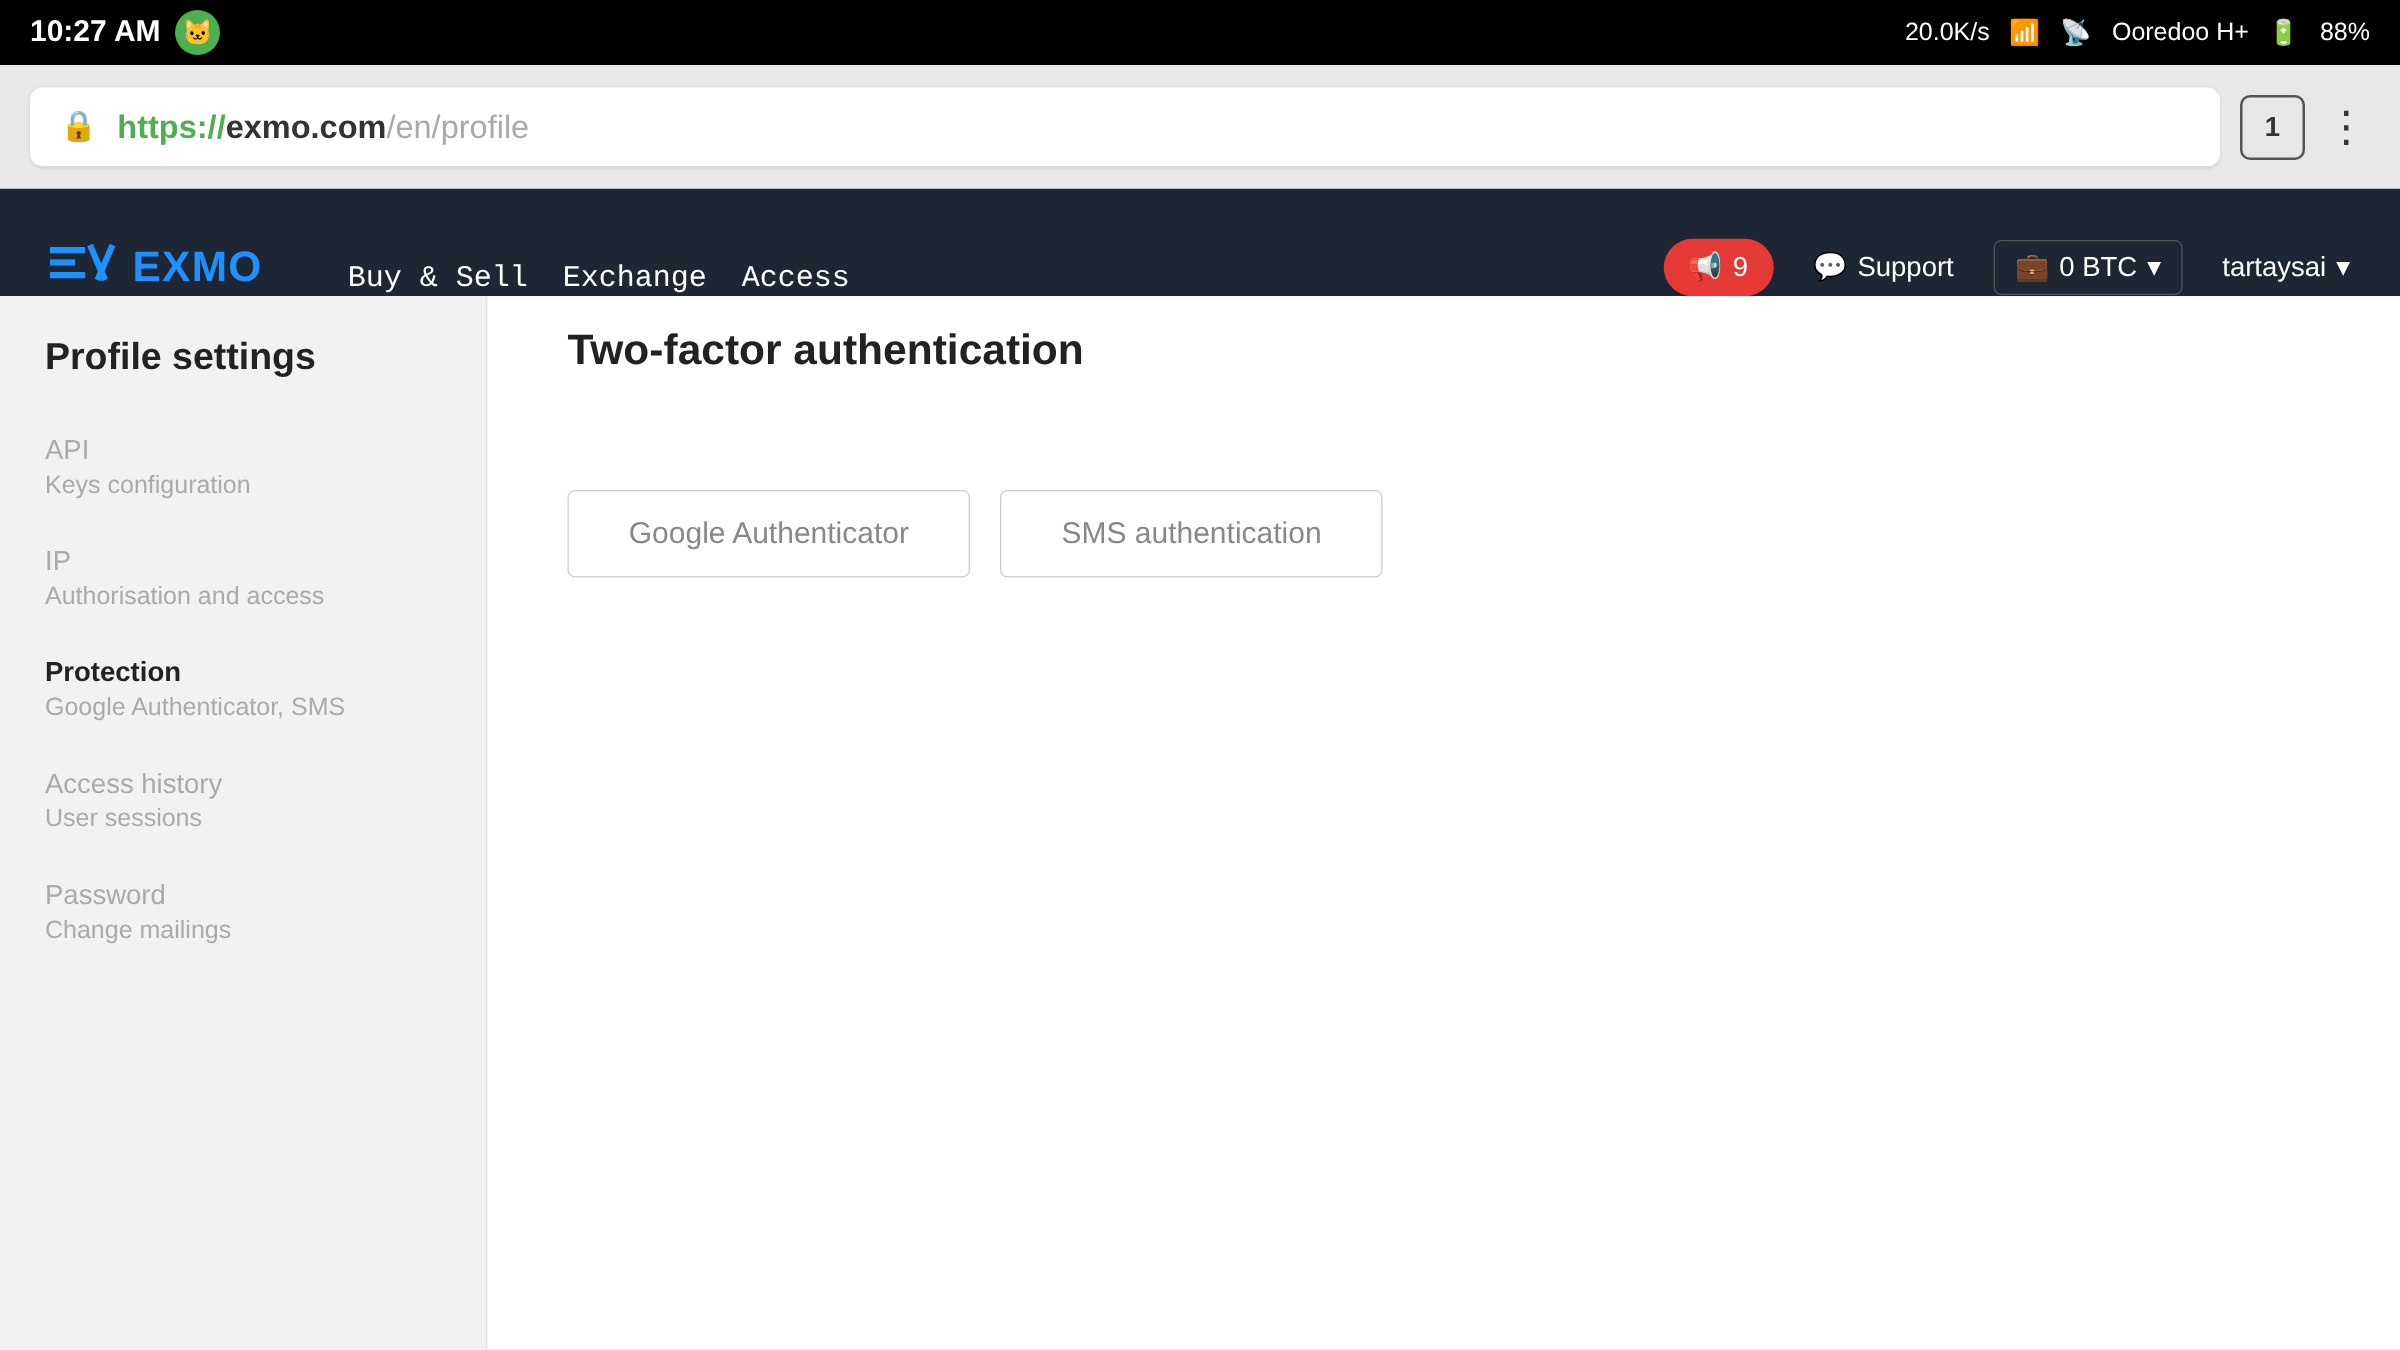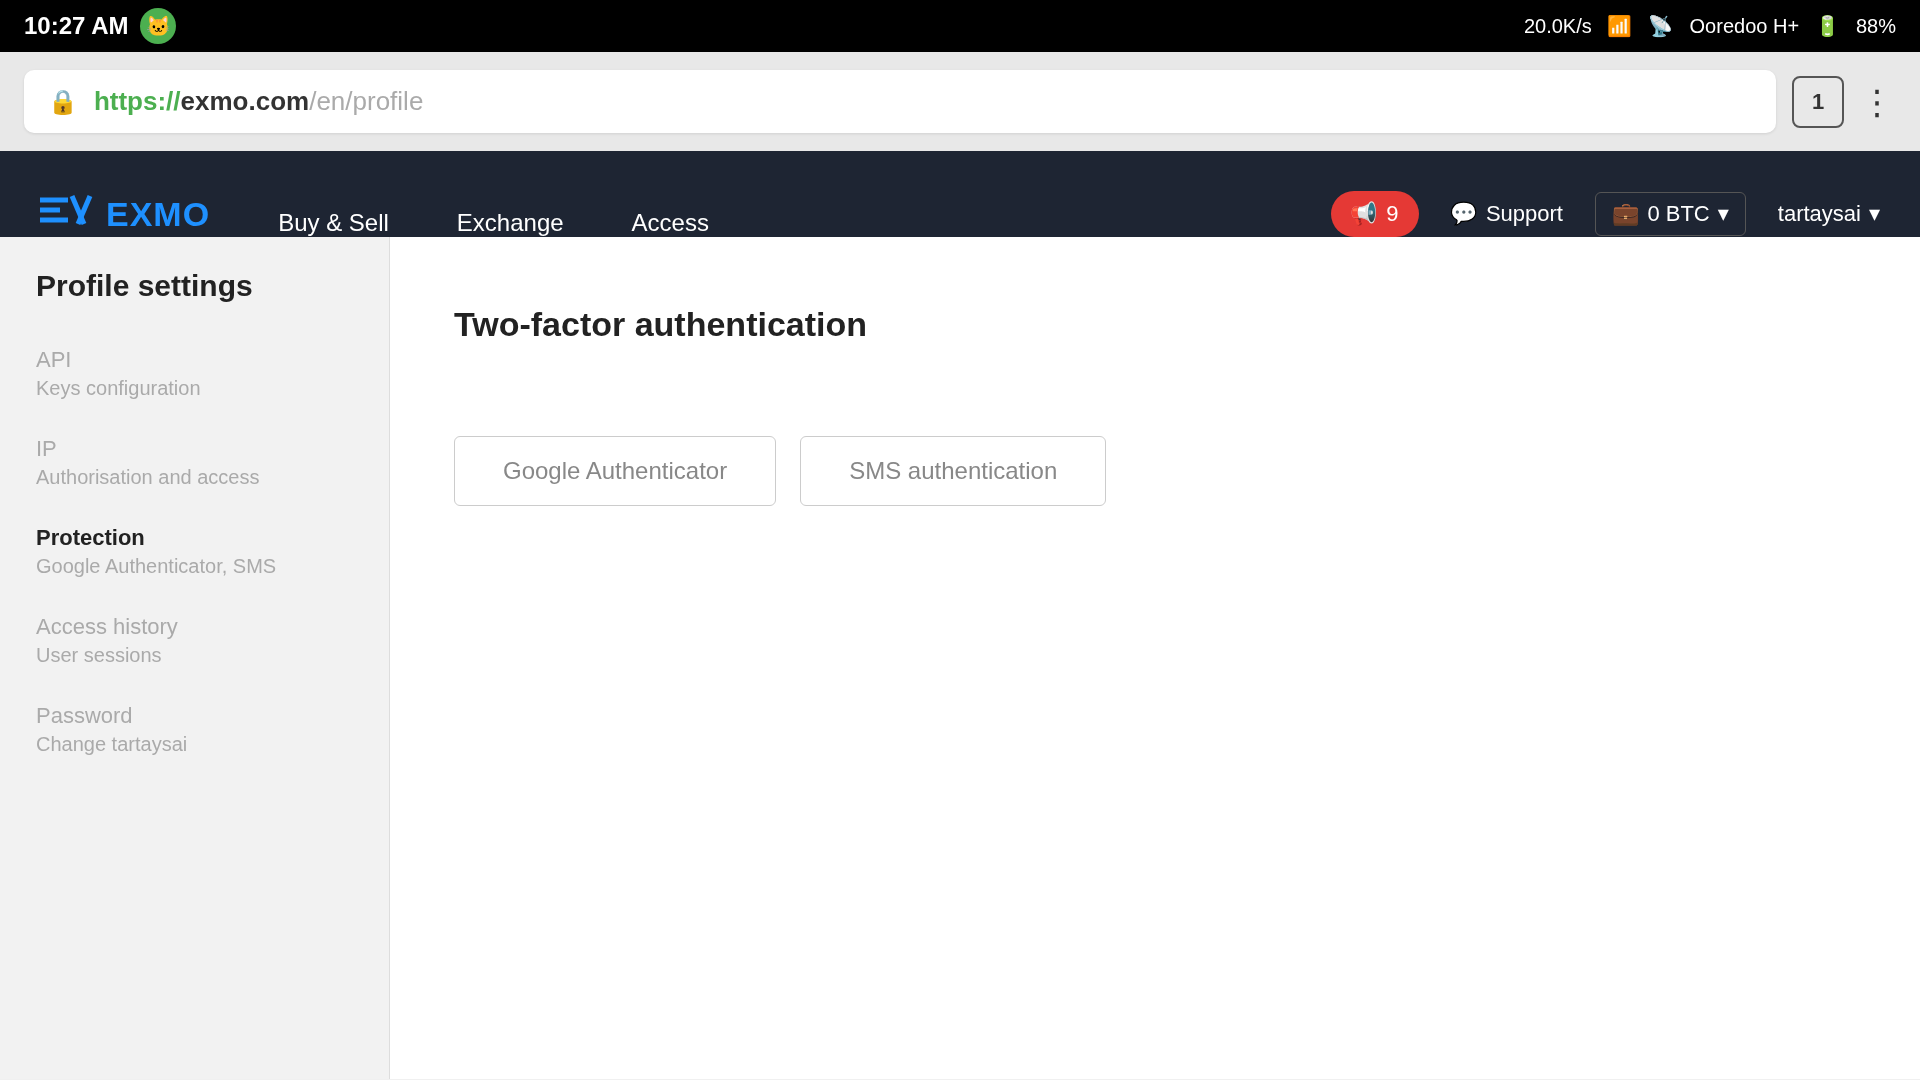--- a/index.html
+++ b/index.html
@@ -58,21 +58,21 @@
       background: #1e2533;
       display: flex;
       align-items: flex-end;
       padding: 0 40px;
       height: 86px;
       gap: 48px;
     }
     .logo { display: flex; align-items: center; gap: 10px; }
     .logo-icon { color: #1e90ff; font-size: 36px; font-weight: bold; }
     .logo-text { color: #1e90ff; font-size: 34px; font-weight: bold; letter-spacing: 1px; }
-    .nav-links { display: flex; gap: 68px; flex: 1; margin-left: 20px; }
+    .nav-links { display: flex; gap: 28px; flex: 1; margin-left: 20px; font-family: Liberation Mono, monospace; }
     .nav-link { color: #fff; font-size: 24px; text-decoration: none; cursor: pointer; }
     .nav-right { display: flex; align-items: center; gap: 32px; margin-left: auto; }
     .notification-btn {
       background: #e53935; color: #fff; border-radius: 50px;
       padding: 10px 20px; display: flex; align-items: center; gap: 8px; font-size: 22px; cursor: pointer;
     }
     .support-btn { color: #fff; font-size: 22px; display: flex; align-items: center; gap: 8px; cursor: pointer; }
     .wallet-btn { color: #fff; font-size: 22px; display: flex; align-items: center; gap: 8px; cursor: pointer; border: 1.5px solid #555; padding: 8px 16px; border-radius: 6px; }
     .user-btn { color: #fff; font-size: 22px; display: flex; align-items: center; gap: 8px; cursor: pointer; }
 
@@ -93,21 +93,21 @@
     .sidebar-title { font-size: 30px; font-weight: bold; color: #222; margin-bottom: 44px; }
     .sidebar-item { margin-bottom: 36px; cursor: pointer; }
     .sidebar-item-title { font-size: 22px; color: #aaa; font-weight: normal; }
     .sidebar-item-title.active { color: #222; font-weight: bold; }
     .sidebar-item-subtitle { font-size: 20px; color: #aaa; margin-top: 4px; }
 
     
     .content-area {
       flex: 1;
       background: #fff;
-      padding: 68px 64px;
+      padding: 24px 64px;
     }
     .content-title { font-size: 34px; font-weight: bold; color: #222; margin-bottom: 48px; }
     .auth-buttons { display: flex; gap: 24px; }
     .auth-btn {
       border: 1.5px solid #ccc;
       background: #fff;
       padding: 20px 48px;
       font-size: 24px;
       color: #888;
       border-radius: 6px;
@@ -204,21 +204,21 @@
       <div class="sidebar-item-subtitle">Google Authenticator, SMS</div>
     </div>
 
     <div class="sidebar-item">
       <div class="sidebar-item-title">Access history</div>
       <div class="sidebar-item-subtitle">User sessions</div>
     </div>
 
     <div class="sidebar-item">
       <div class="sidebar-item-title">Password</div>
-      <div class="sidebar-item-subtitle">Change tartaysai</div>
+      <div class="sidebar-item-subtitle">Change mailings</div>
     </div>
   </div>
 
   <div class="content-area">
     <div class="content-title">Two-factor authentication</div>
     <div class="auth-buttons">
       <button class="auth-btn">Google Authenticator</button>
       <button class="auth-btn">SMS authentication</button>
     </div>
   </div>

